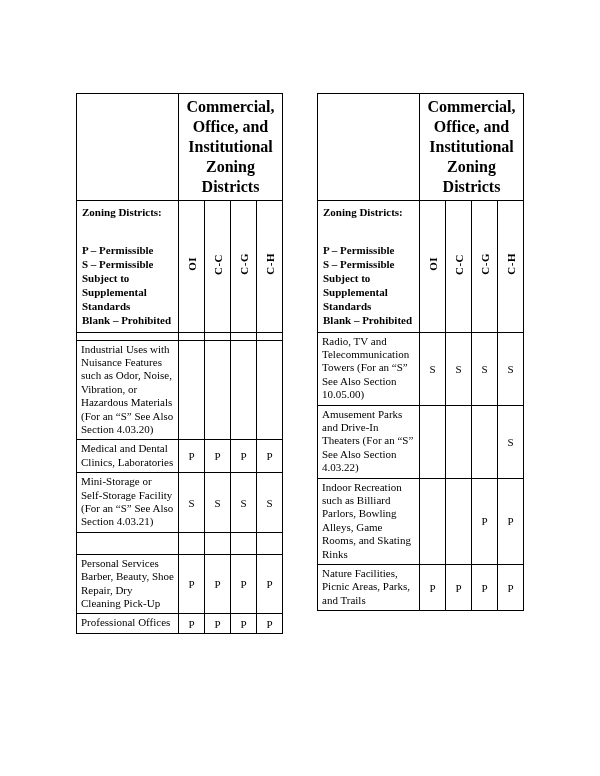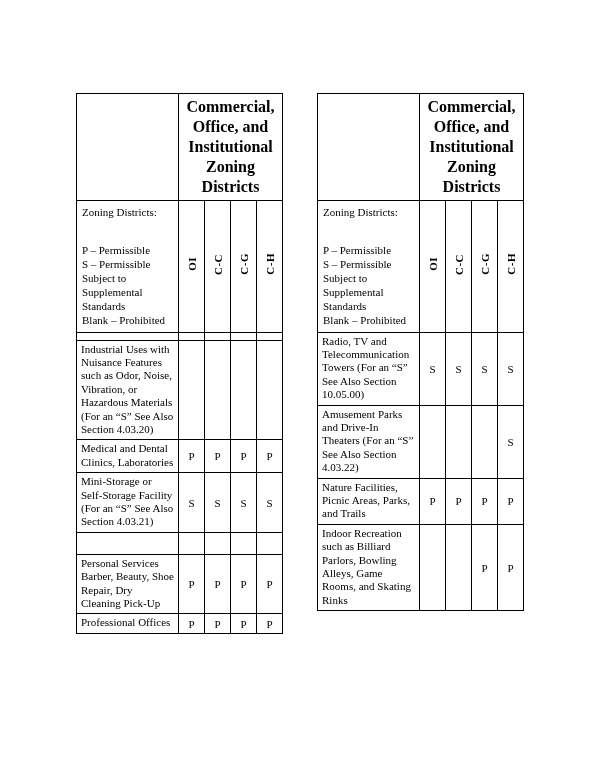--- a/index.html
+++ b/index.html
@@ -29,21 +29,21 @@
     font-size: 16px;
     line-height: 1.25;
     text-align: center;
     vertical-align: middle;
     padding: 3px 2px;
   }
   td.corner { }
 
   tr.legend-row { height: 113px; }
   td.legend {
-    font-weight: normal;
+    font-weight: bold;
     font-size: 11px;
     line-height: 1.28;
     padding: 4px 5px;
     margin-top: 14px;
   }
   .legend-gap { height: 24px; }
 
   td.vcell { text-align: center; vertical-align: middle; }
   td.vcell span {
     display: inline-block;
@@ -190,30 +190,30 @@
             <td class="val">S</td>
           </tr>
           <tr>
             <td class="use">Amusement Parks and Drive-In Theaters (For an “S” See Also Section 4.03.22)</td>
             <td class="val"></td>
             <td class="val"></td>
             <td class="val"></td>
             <td class="val">S</td>
           </tr>
           <tr>
+            <td class="use">Indoor Recreation such as Billiard Parlors, Bowling Alleys, Game Rooms, and Skating Rinks</td>
+            <td class="val"></td>
+            <td class="val"></td>
+            <td class="val">P</td>
+            <td class="val">P</td>
+          </tr>
+          <tr>
             <td class="use">Nature Facilities, Picnic Areas, Parks, and Trails</td>
             <td class="val">P</td>
             <td class="val">P</td>
-            <td class="val">P</td>
-            <td class="val">P</td>
-          </tr>
-          <tr>
-            <td class="use">Indoor Recreation such as Billiard Parlors, Bowling Alleys, Game Rooms, and Skating Rinks</td>
-            <td class="val"></td>
-            <td class="val"></td>
             <td class="val">P</td>
             <td class="val">P</td>
           </tr>
         </tbody>
     </table>
 
   </div>
 </div>
 
 </body></html>

